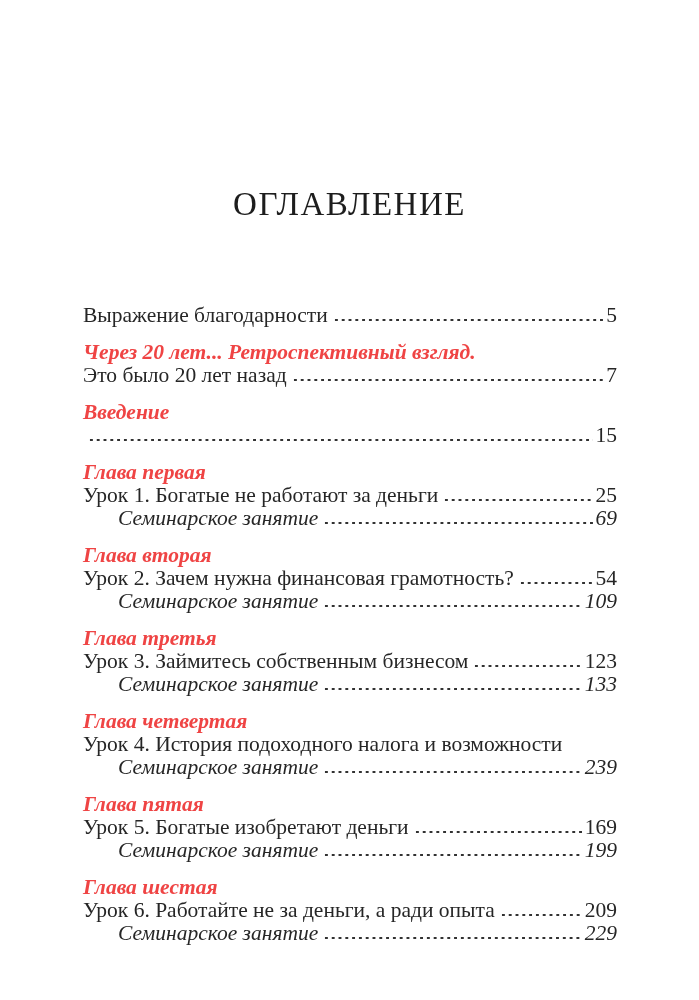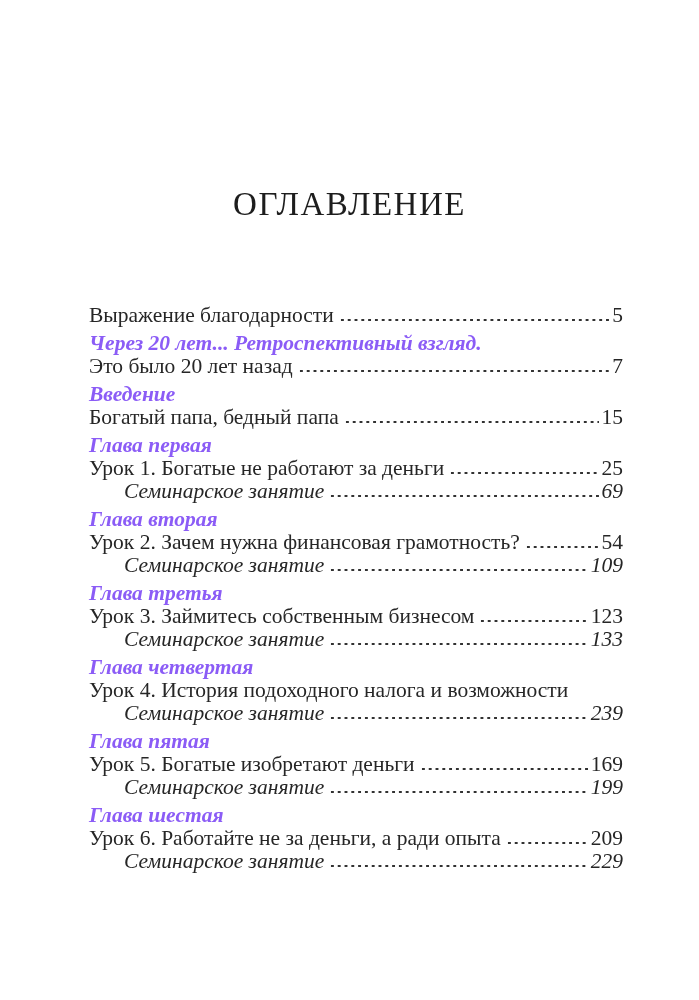--- a/index.html
+++ b/index.html
@@ -23,37 +23,37 @@
     left: 0;
     width: 100%;
     text-align: center;
     font-weight: normal;
     font-size: 33px;
     letter-spacing: 1.5px;
     color: #1d1d1d;
   }
   .toc {
     position: absolute;
-    left: 89px;
+    left: 83px;
     top: 304px;
     width: 534px;
   }
   .row {
     display: flex;
     align-items: flex-end;
     font-size: 21.5px;
     line-height: 23px;
     color: #262626;
   }
   .row .lbl { white-space: nowrap; }
   .row.heading {
     font-weight: bold;
     font-style: italic;
-    margin-top: 5px;
-    color: #8b5cf6;
+    margin-top: 14px;
+    color: #ef4444;
   }
   .row.seminar {
     font-style: italic;
     padding-left: 35px;
   }
   .dots {
     flex: 1 1 auto;
     min-width: 8px;
     height: 23px;
     margin: 0 3px 0 5px;
@@ -81,21 +81,20 @@
       </div>
       <div class="row entry">
         <span class="lbl">Это было 20 лет назад</span>
         <span class="dots"></span>
         <span class="pg">7</span>
       </div>
       <div class="row heading">
         <span class="lbl">Введение</span>
       </div>
       <div class="row entry">
-        <span class="lbl">Богатый папа, бедный папа</span>
         <span class="dots"></span>
         <span class="pg">15</span>
       </div>
       <div class="row heading">
         <span class="lbl">Глава первая</span>
       </div>
       <div class="row entry">
         <span class="lbl">Урок 1. Богатые не работают за деньги</span>
         <span class="dots"></span>
         <span class="pg">25</span>

